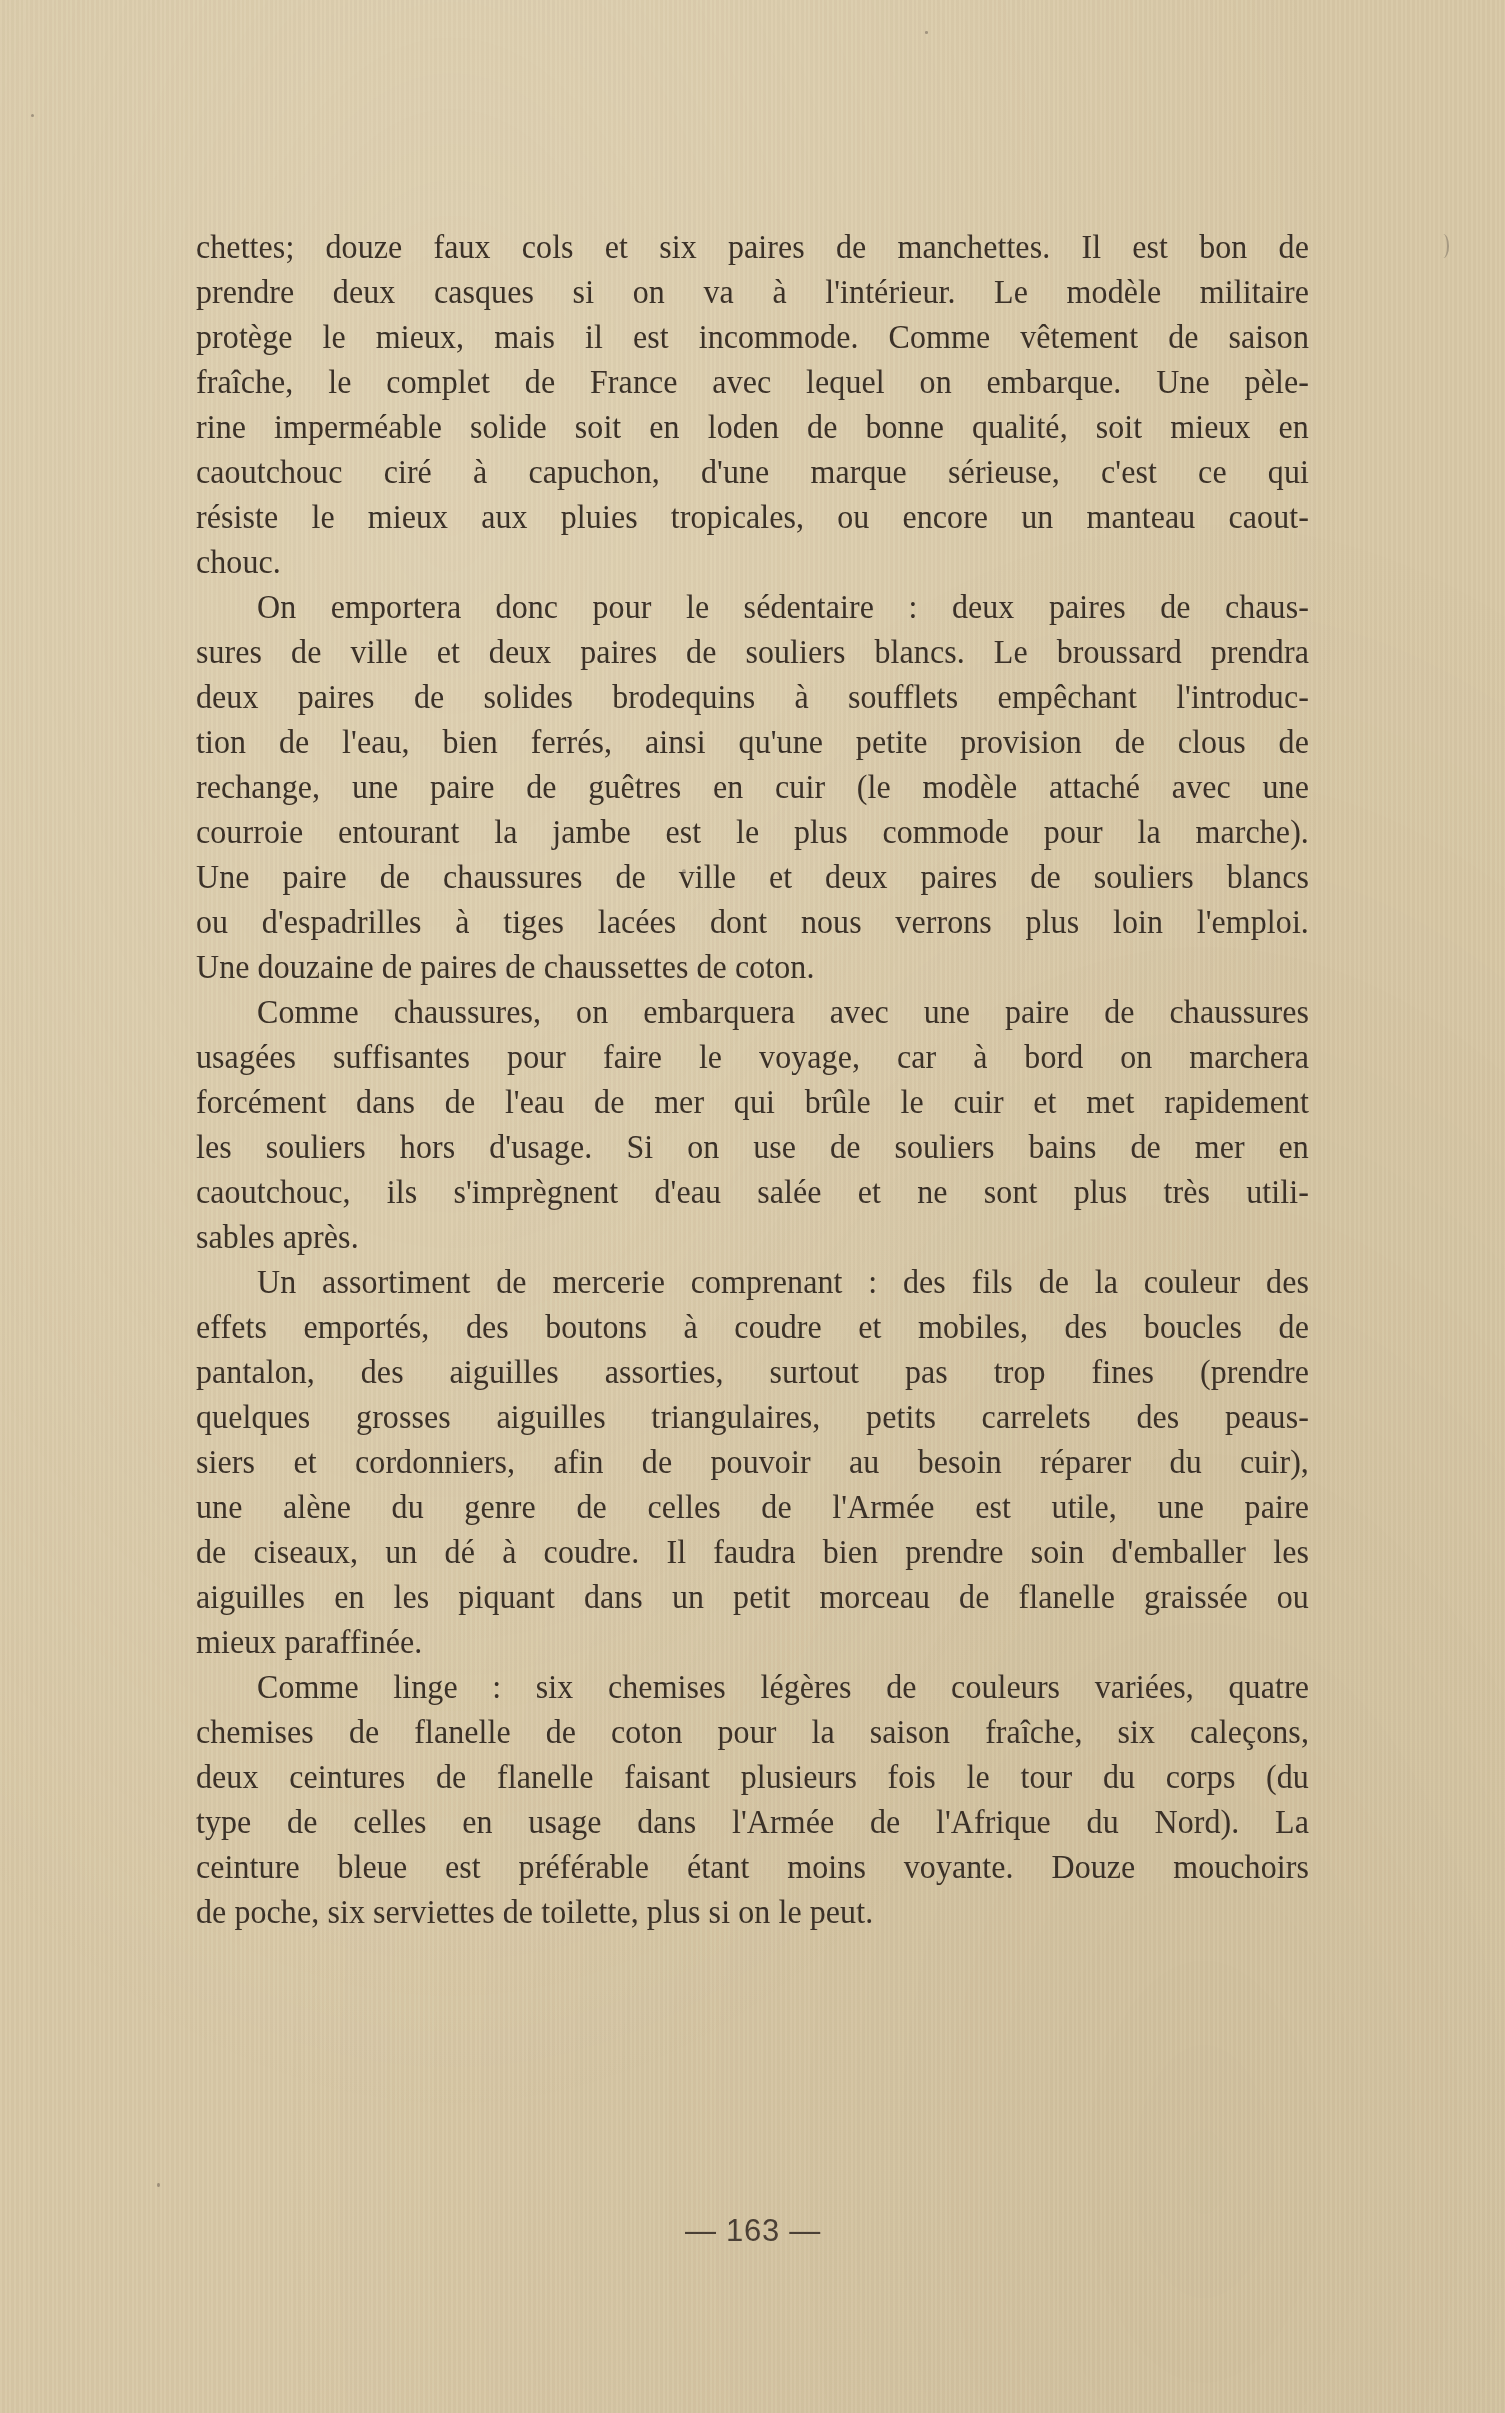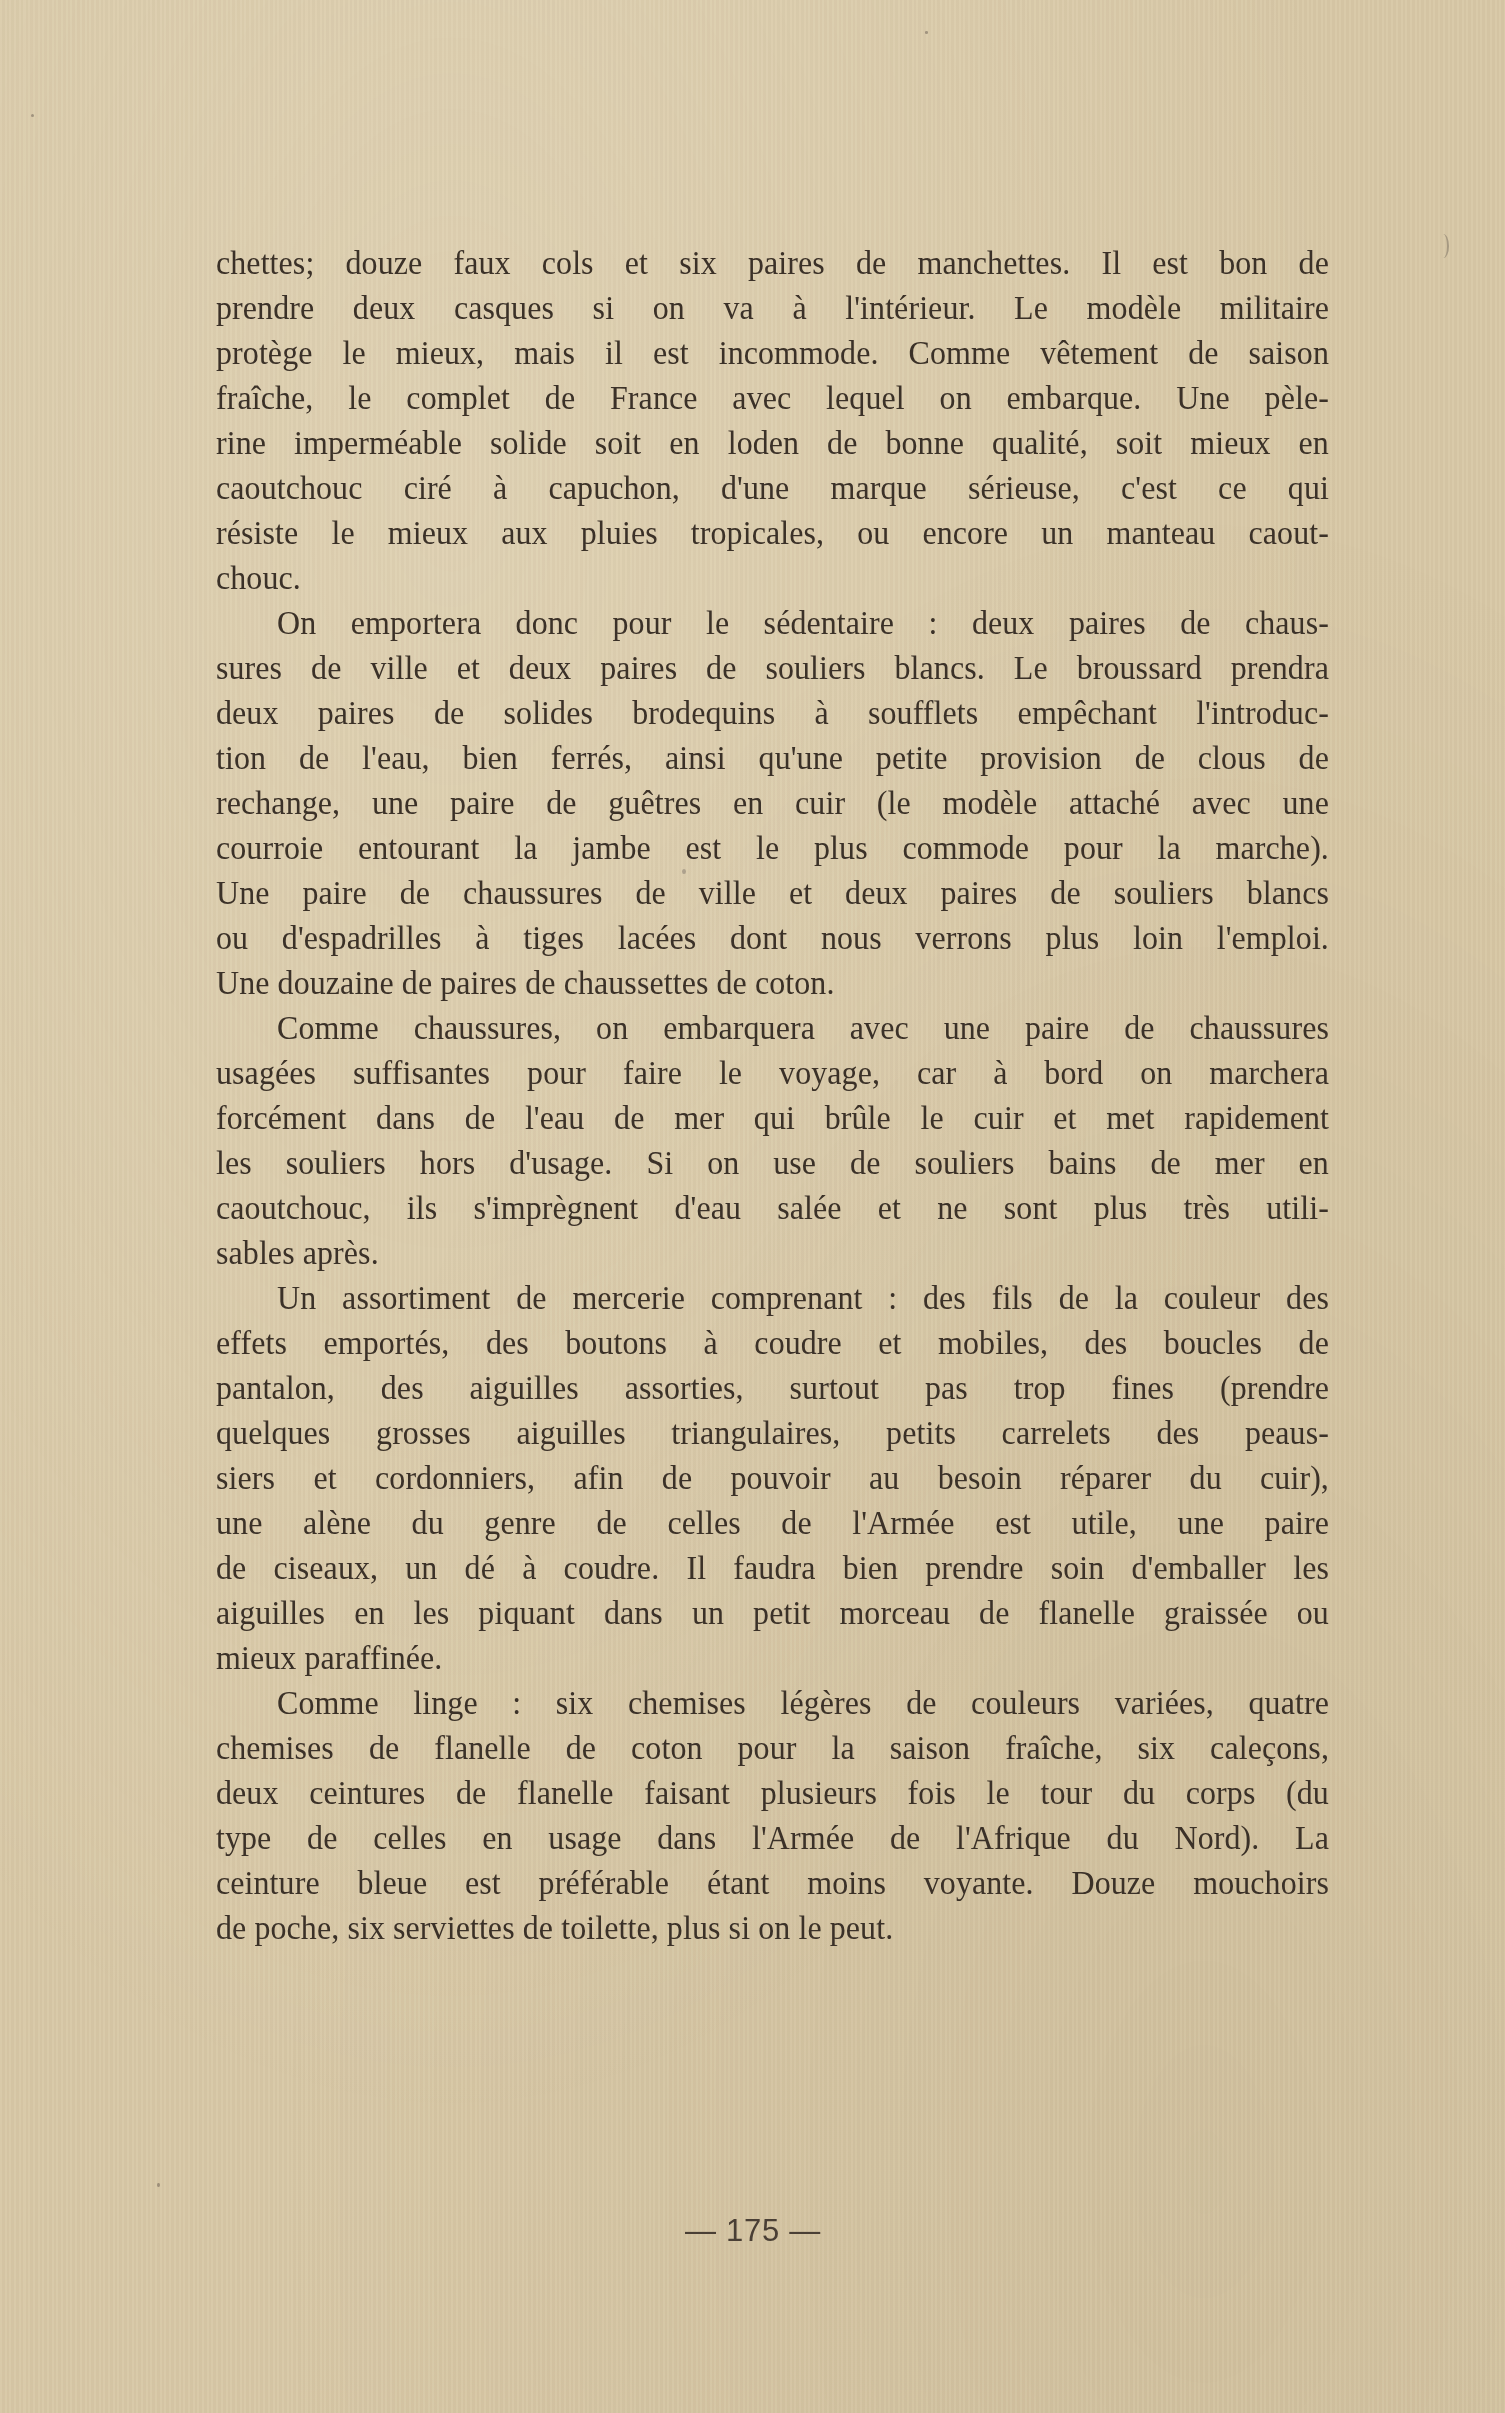--- a/index.html
+++ b/index.html
@@ -14,24 +14,23 @@
         radial-gradient(ellipse at 30% 20%, rgba(255,250,235,0.18), rgba(0,0,0,0) 60%),
         radial-gradient(ellipse at 80% 90%, rgba(120,100,60,0.08), rgba(0,0,0,0) 55%),
         repeating-linear-gradient(90deg, rgba(255,255,255,0.035) 0px, rgba(255,255,255,0.035) 2px, rgba(0,0,0,0.02) 2px, rgba(0,0,0,0.02) 4.7px);
       position: relative;
       overflow: hidden;
       font-family: "Liberation Serif", "DejaVu Serif", serif;
       color: #3b3128;
     }
     .page {
       position: absolute;
-      left: 216px;
+      left: 196px;
       top: 224px;
       width: 1113px;
-      margin-top: 16px;
     }
     .line {
       display: block;
       font-size: 34px;
       line-height: 45px;
       height: 45px;
       white-space: nowrap;
       text-align: justify;
       text-align-last: justify;
       letter-spacing: 0.1px;
@@ -119,20 +118,20 @@
     <div>
       <span class="line indent">Comme linge : six chemises légères de couleurs variées, quatre</span>
       <span class="line">chemises de flanelle de coton pour la saison fraîche, six caleçons,</span>
       <span class="line">deux ceintures de flanelle faisant plusieurs fois le tour du corps (du</span>
       <span class="line">type de celles en usage dans l'Armée de l'Afrique du Nord). La</span>
       <span class="line">ceinture bleue est préférable étant moins voyante. Douze mouchoirs</span>
       <span class="line last">de poche, six serviettes de toilette, plus si on le peut.</span>
     </div>
   </div>
 
-<div class="footer">— 175 —</div>
+<div class="footer">— 163 —</div>
 
 <span class="speck" style="left:30.5px; top:114px;"></span>
 <span class="speck" style="left:925px; top:31px; width:2.7px; height:2.7px;"></span>
 <span class="speck" style="left:157px; top:2183px; width:2.7px; height:4.1px;"></span>
 <span class="speck" style="left:682px; top:869px; width:4.1px; height:5.4px; background: rgba(130,120,110,0.5);"></span>
 <span class="mark" style="left:1437px; top:234px;"></span>
 
 
 </body></html>

